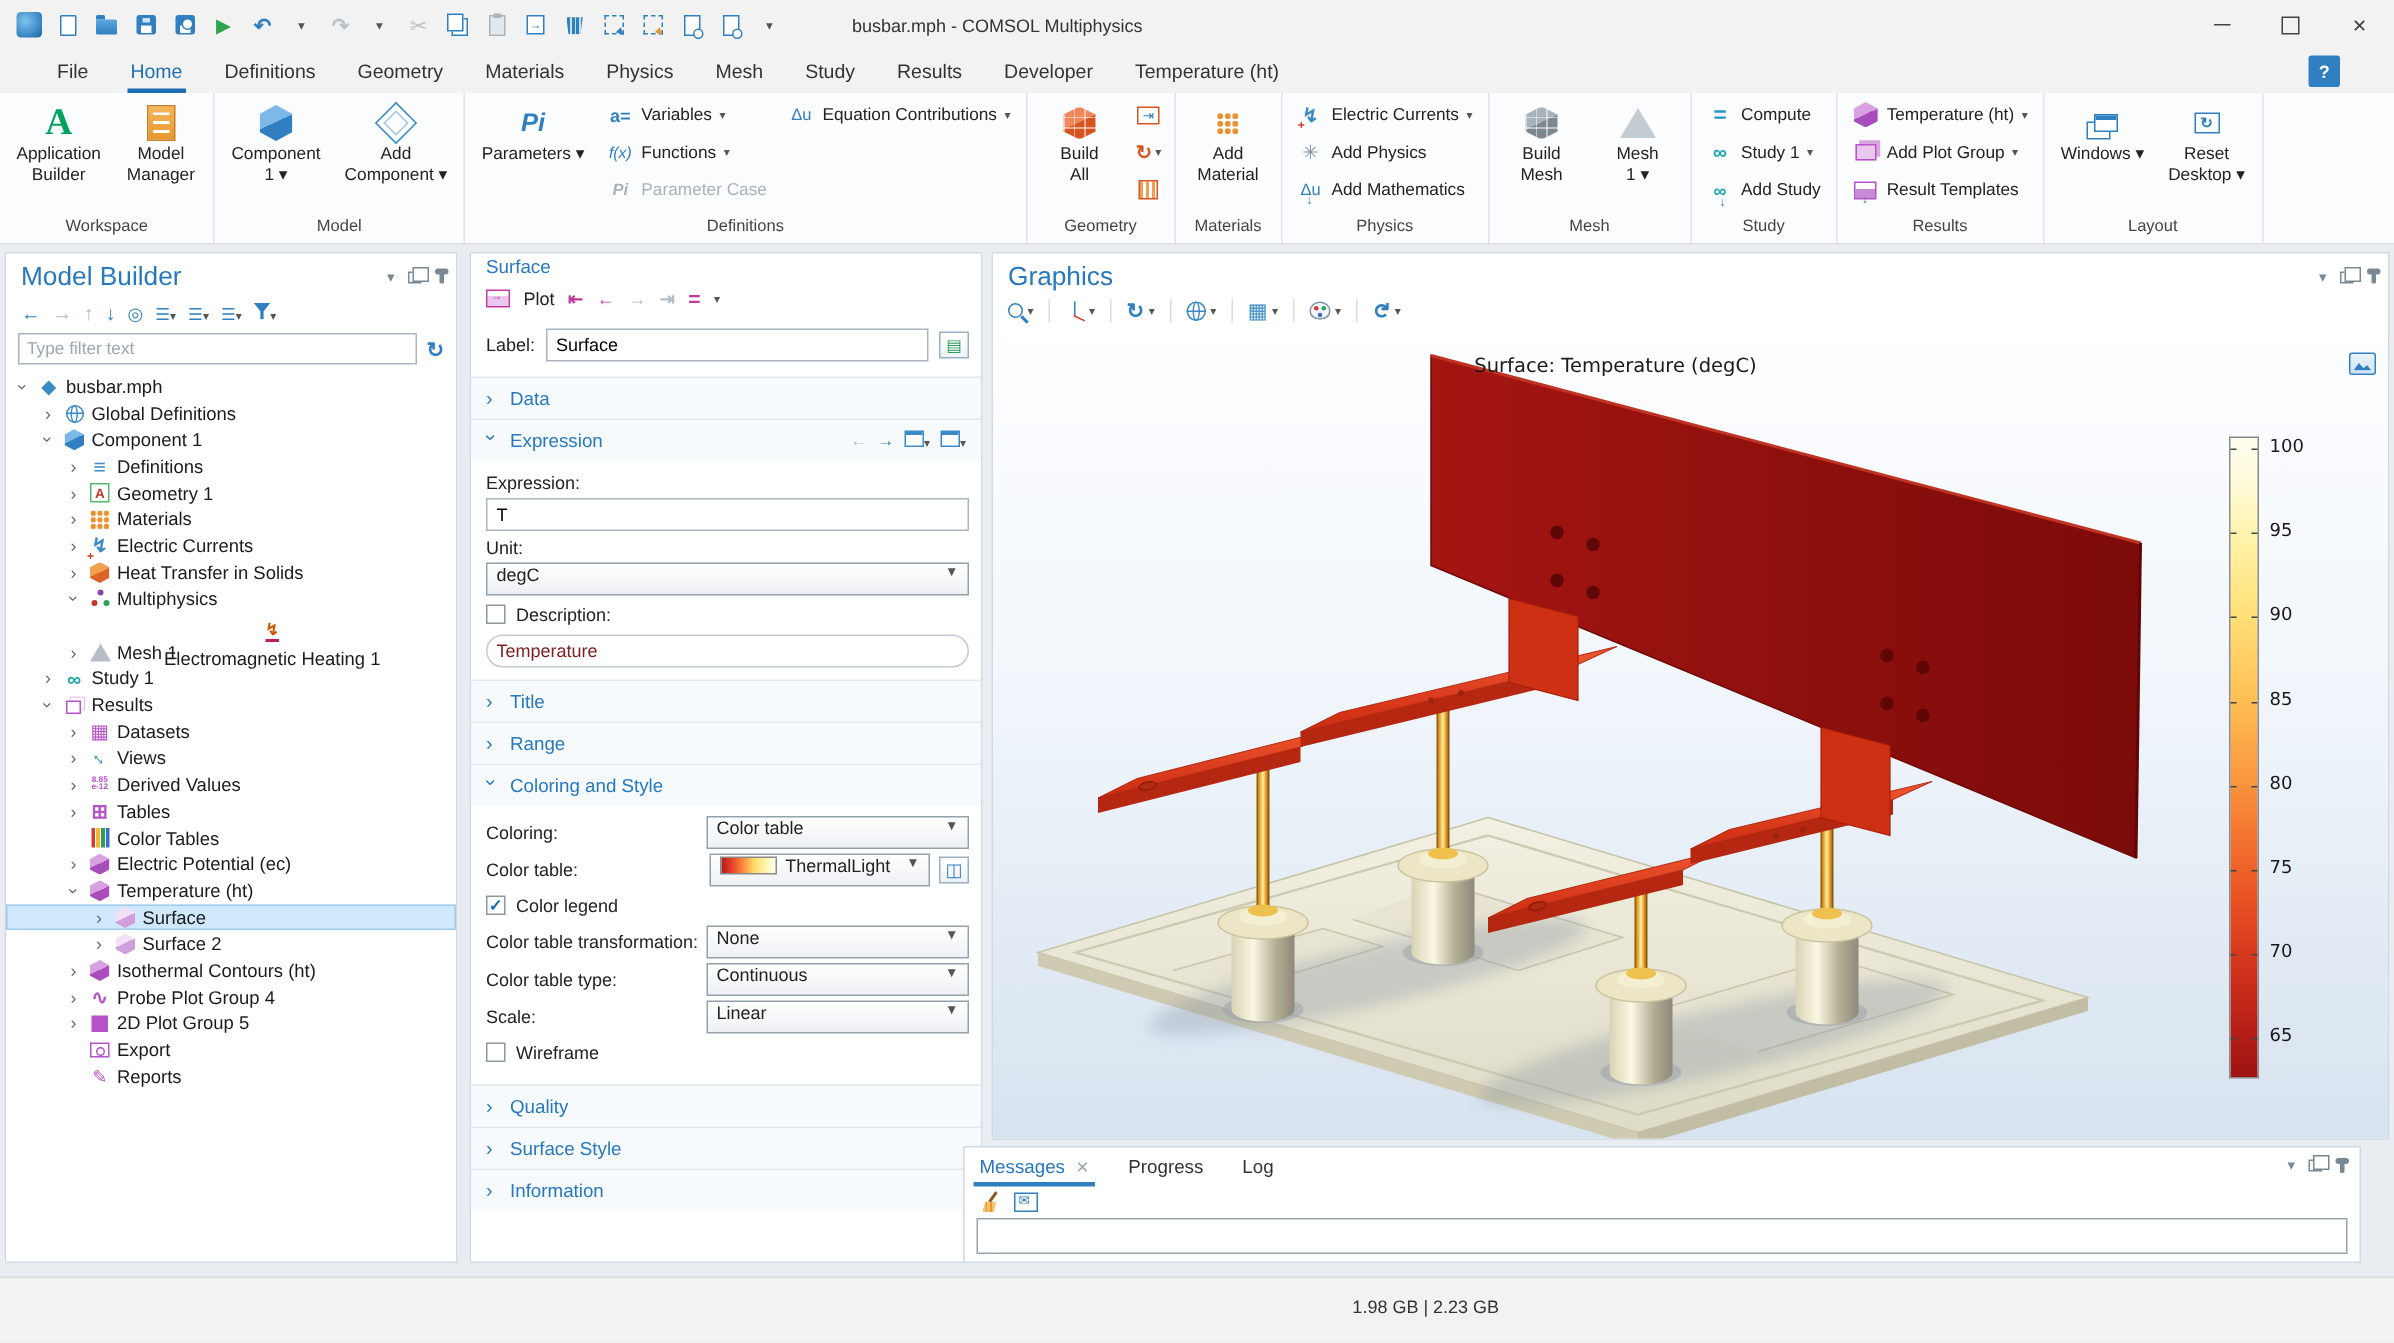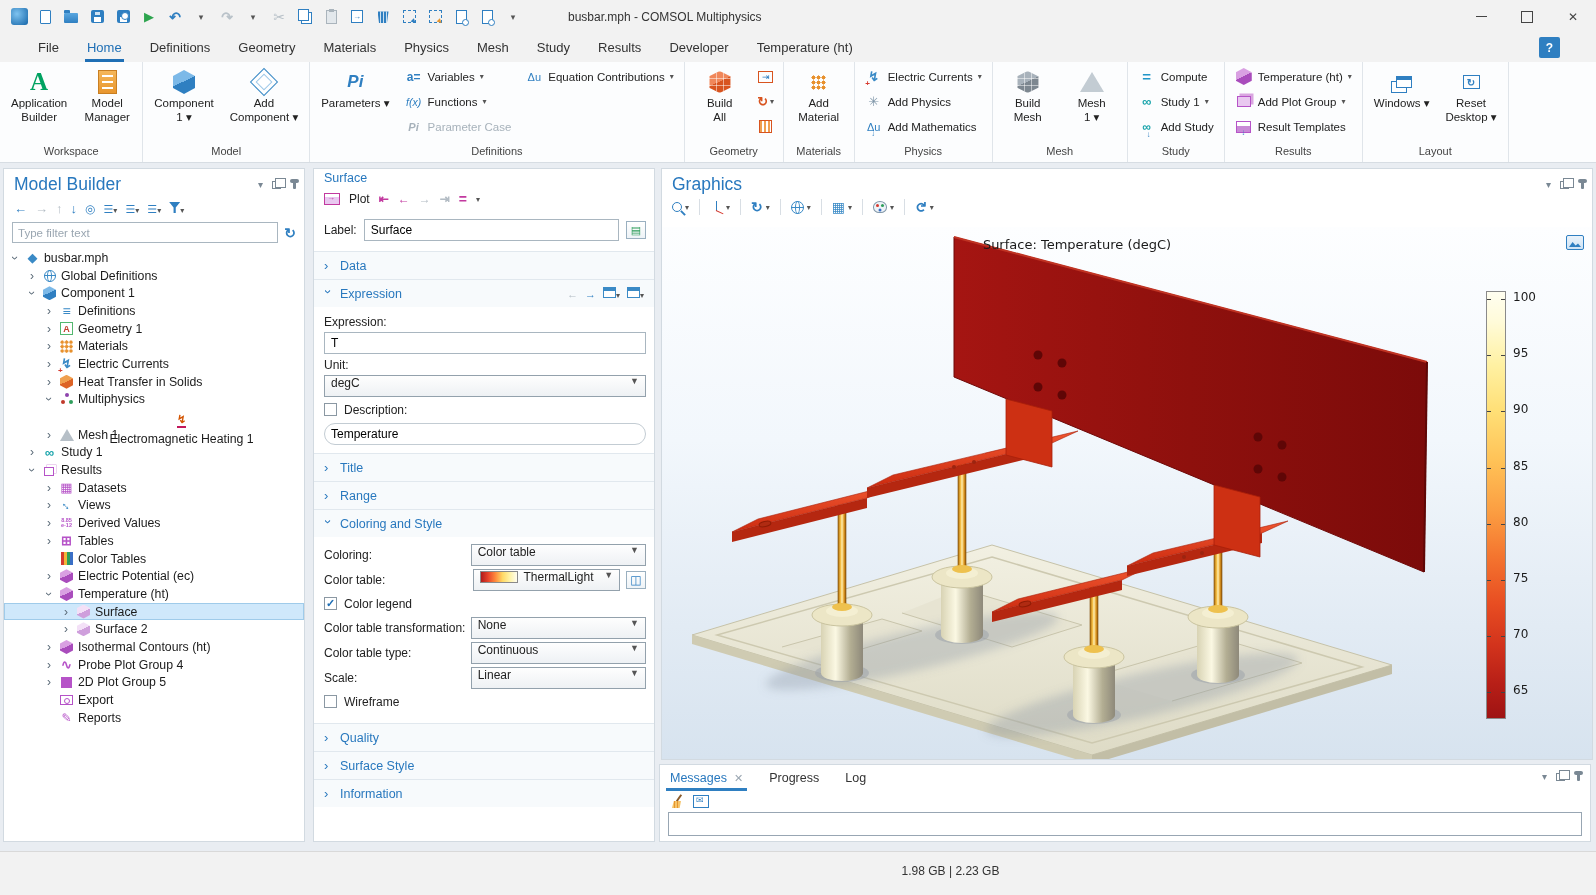--- a/index.html
+++ b/index.html
@@ -189,21 +189,21 @@
   .sec-head { height:27px; display:flex; align-items:center; gap:8px; padding:0 10px; background:#f7fafc; }
   .sec-head .chev { color:#2878be; font-size:13px; width:8px; }
   .chev.open { transform:rotate(90deg); }
   .sec-head .sec-title { color:#2878be; font-size:12.5px; }
   .sec-icons { margin-left:auto; display:flex; align-items:center; gap:7px; font-size:11px; }
   .s-win { width:13px; height:11px; border:1.2px solid #3a8ac6; background:#fff; position:relative; }
   .s-win::before { content:""; position:absolute; top:0; left:0; right:0; height:2.5px; background:#3a8ac6; }
   .sec-body { padding:4px 8px 8px 10px; }
   .f-label { font-size:12px; color:#222; margin:4px 0 3px 0; }
   .txt { width:100%; height:22px; border:1px solid #a9b6c0; padding:0 6px; font-size:12px; font-family:"Liberation Sans",sans-serif; }
-  .txt.dis { color:#000000; border-color:#c3ccd3;border-radius:11px; }
+  .txt.dis { color:#7f1d1d; border-color:#c3ccd3;border-radius:11px; }
   .select { height:22px; border:1px solid #93a1ac; background:linear-gradient(#fefefe,#eef1f4); display:flex; align-items:flex-start; justify-content:space-between; padding:0 6px; font-size:12px; }
   .select .sv { display:flex; align-items:center; gap:6px; }
   .select .dd { color:#555; font-size:9px; }
   .fw-full { width:100%; } .fw-std { width:178px; } .fw-ct { width:148px; }
   .form-row { display:flex; align-items:center; margin:3px 0; }
   .form-row .fr-label { width:149px; font-size:12px; color:#222; }
   .cb { width:13px; height:13px; border:1px solid #8b98a3; background:#fff; display:inline-flex; align-items:center; justify-content:center; margin-right:7px; }
   .cb.checked::before { content:"✓"; color:#1f6fb5; font-size:11px; font-weight:bold; }
   .cb-row { display:flex; align-items:flex-start; margin:6px 0; font-size:12px; }
   .swatch { width:38px; height:12px; border:1px solid #8a8a8a; background:linear-gradient(90deg,#b01b1b,#e8442a,#ff8a3c,#ffd966,#fff3a6,#fffdf0); }
@@ -232,21 +232,21 @@
   .plot-title { position:absolute; top:10px; left:0; right:100px; text-align:center; font-size:13px; color:#1a1a1a; font-family:"DejaVu Sans",sans-serif; }
   .snap-btn { position:absolute; top:8px; right:8px; width:18px; height:15px; border:1.3px solid #2f7fc1; background:linear-gradient(#eaf3fb,#cfe3f4); border-radius:2px; }
   .snap-btn::before { content:""; position:absolute; left:2px; right:2px; bottom:2px; height:5px; background:#2f7fc1; clip-path:polygon(0 100%,30% 0,55% 70%,75% 30%,100% 100%); }
   .legend { position:absolute; top:64px; right:46px; width:60px; }
   .lg-bar { position:absolute; left:0; top:0; width:20px; height:428px; border:1px solid #8a8a8a;
       background:linear-gradient(to top,#9e1313 0%,#b71f17 8%,#d2331c 17%,#e84e22 27%,#f4752f 38%,#fb9c41 48%,#ffc156 60%,#ffdf76 72%,#fff1a3 83%,#fffbd9 93%,#fffef0 100%); }
   .lg-tick { position:absolute; width:4px; border-top:1px solid #444; }
   .lg-label { position:absolute; left:27px; width:32px; font-size:12px; color:#1a1a1a; font-family:"DejaVu Sans",sans-serif; }
 
   
-  #messages { left:659px; top:764px; width:932px; height:78px; }
+  #messages { left:642px; top:764px; width:932px; height:78px; }
   .msg-tabs { display:flex; align-items:center; padding:0 10px; height:26px; gap:26px; position:relative; }
   .msg-tab { font-size:12.5px; color:#333; display:flex; align-items:center; gap:7px; height:100%; position:relative; }
   .msg-tab.active { color:#2878be; }
   .msg-tab.active::after { content:""; position:absolute; left:-4px; right:-4px; bottom:0; border-bottom:3px solid #2f7fc1; }
   .tab-close { color:#9aa6b1; font-size:11px; }
   .msg-toolbar { display:flex; align-items:center; gap:9px; padding:3px 10px; }
   .m-broom { width:14px; height:14px; position:relative; }
   .m-broom::before { content:""; position:absolute; left:8px; top:0; width:2px; height:8px; background:#8a5a2a; transform:rotate(35deg); }
   .m-broom::after { content:""; position:absolute; left:2px; top:7px; width:9px; height:7px;
       background:linear-gradient(90deg,#f5c46a 0 2px,#e8962e 2px 3px,#f5c46a 3px 5px,#e8962e 5px 6px,#f5c46a 6px 9px);

